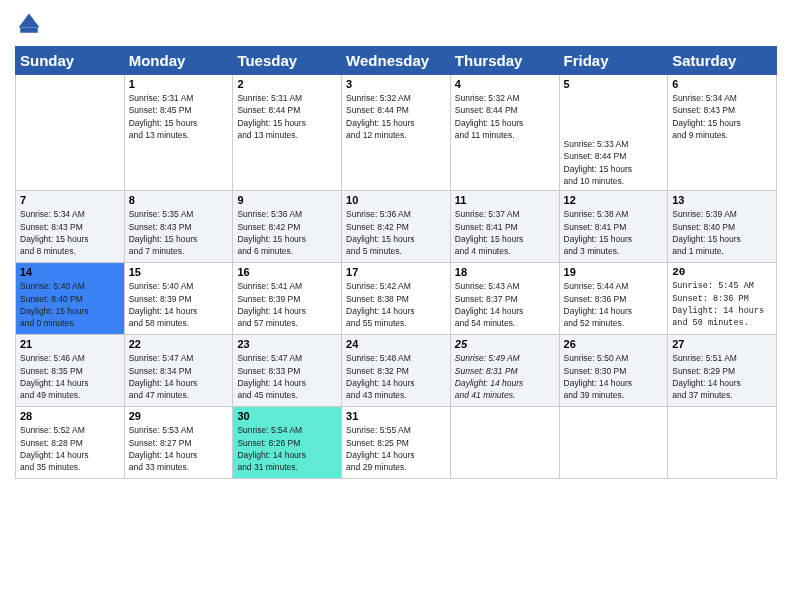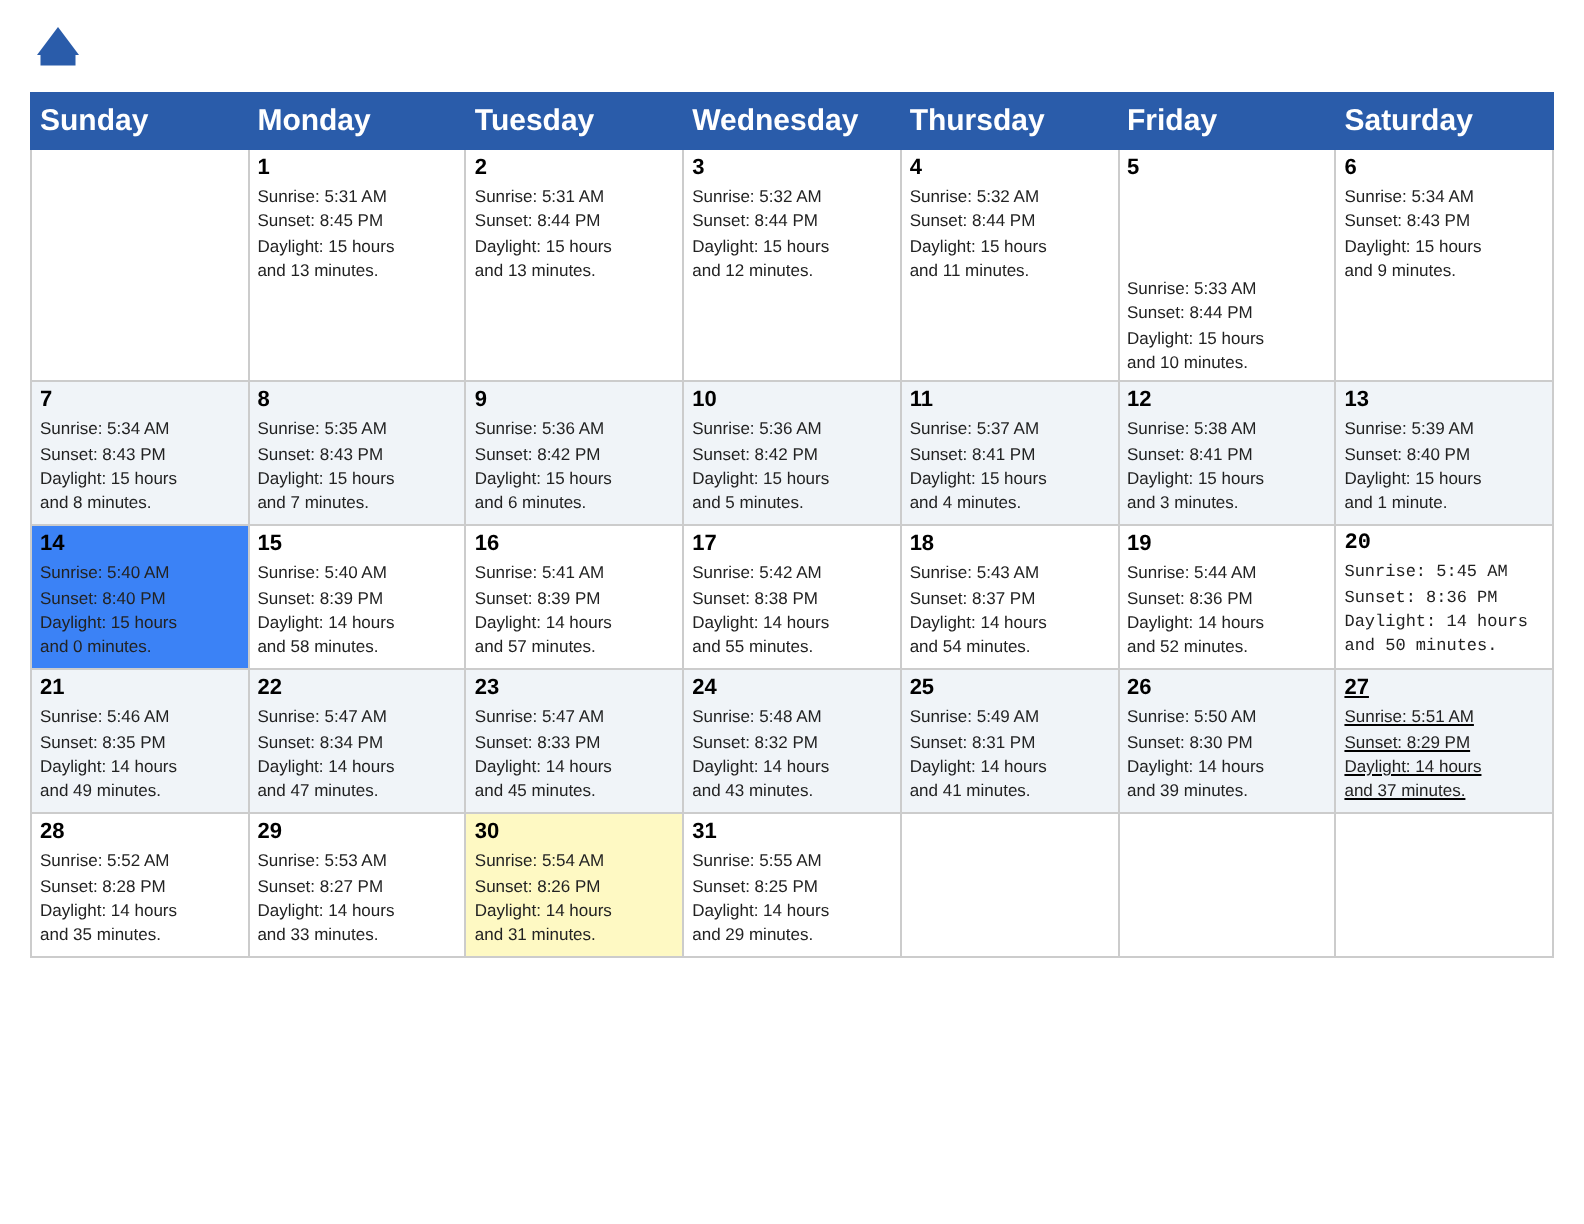--- a/index.html
+++ b/index.html
@@ -297,35 +297,35 @@
 Daylight: 14 hours
 and 45 minutes.</div>
           </td>
           <td style="background: rgb(240, 244, 248);">
             <span class="day-num">24</span>
             <div class="day-info" style="white-space: pre-line;">Sunrise: 5:48 AM
 Sunset: 8:32 PM
 Daylight: 14 hours
 and 43 minutes.</div>
           </td>
-          <td style="background: rgb(240, 244, 248);">
+          <td style="background: rgb(240, 244, 248); font-style: italic;">
             <span class="day-num">25</span>
             <div class="day-info" style="white-space: pre-line;">Sunrise: 5:49 AM
 Sunset: 8:31 PM
 Daylight: 14 hours
 and 41 minutes.</div>
           </td>
           <td style="background: rgb(240, 244, 248);">
             <span class="day-num">26</span>
             <div class="day-info" style="white-space: pre-line;">Sunrise: 5:50 AM
 Sunset: 8:30 PM
 Daylight: 14 hours
 and 39 minutes.</div>
           </td>
-          <td style="background: rgb(240, 244, 248); text-decoration: underline;">
+          <td style="background: rgb(240, 244, 248);">
             <span class="day-num">27</span>
             <div class="day-info" style="white-space: pre-line;">Sunrise: 5:51 AM
 Sunset: 8:29 PM
 Daylight: 14 hours
 and 37 minutes.</div>
           </td>
         </tr>
         <tr>
           <td style="background: rgb(255, 255, 255);">
             <span class="day-num">28</span>
@@ -334,21 +334,21 @@
 Daylight: 14 hours
 and 35 minutes.</div>
           </td>
           <td style="background: rgb(255, 255, 255);">
             <span class="day-num">29</span>
             <div class="day-info" style="white-space: pre-line;">Sunrise: 5:53 AM
 Sunset: 8:27 PM
 Daylight: 14 hours
 and 33 minutes.</div>
           </td>
-          <td style="background: #fef9c3;">
+          <td style="background: #5eead4;">
             <span class="day-num">30</span>
             <div class="day-info" style="white-space: pre-line;">Sunrise: 5:54 AM
 Sunset: 8:26 PM
 Daylight: 14 hours
 and 31 minutes.</div>
           </td>
           <td style="background: rgb(255, 255, 255);">
             <span class="day-num">31</span>
             <div class="day-info" style="white-space: pre-line;">Sunrise: 5:55 AM
 Sunset: 8:25 PM

